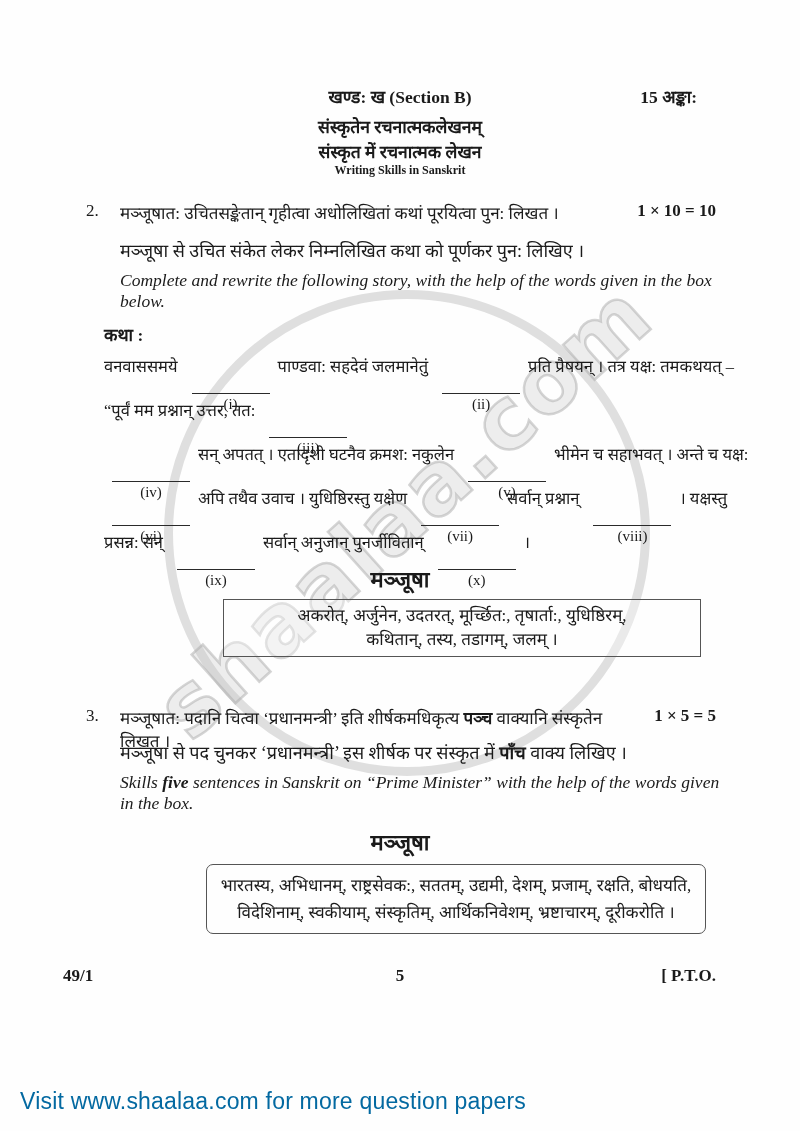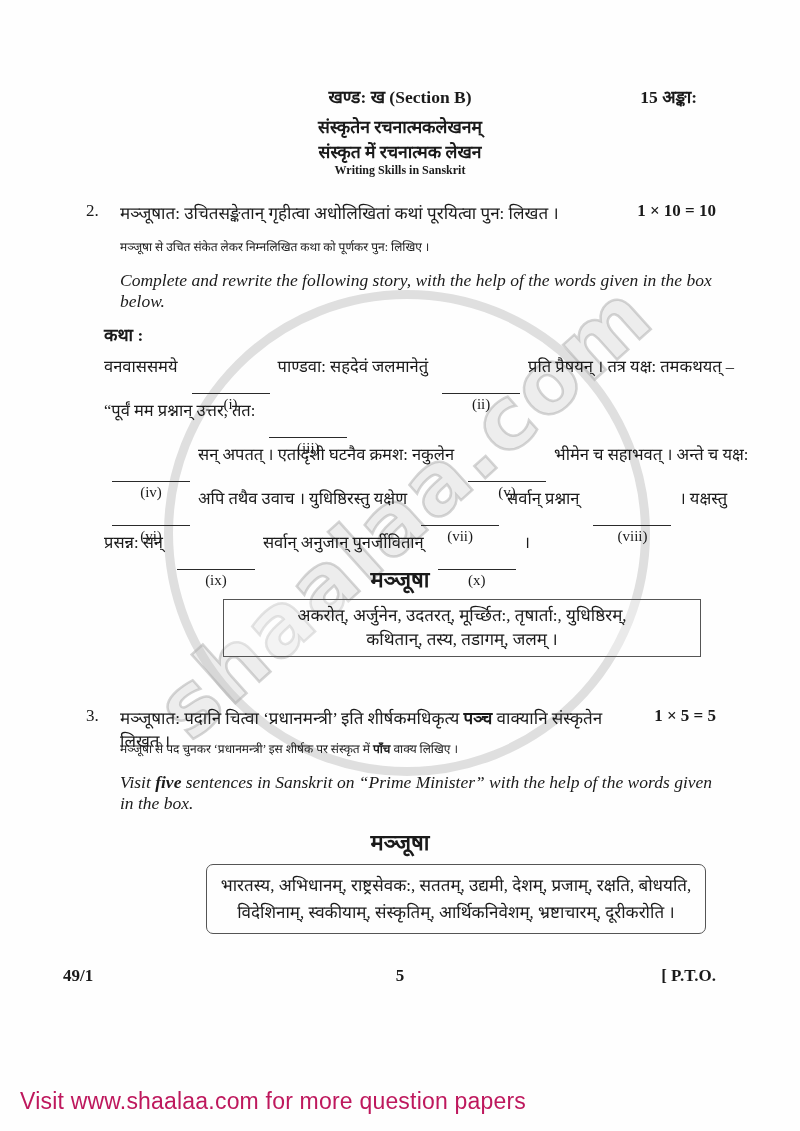--- a/index.html
+++ b/index.html
@@ -37,21 +37,21 @@
   .h3{top:139px;}
   .h4{top:163px;font-size:12px;}
   .marks-total{position:absolute;top:84px;right:103px;font-weight:bold;font-size:17.5px;}
   
   .qrow{position:absolute;left:86px;right:84px;display:flex;align-items:flex-start;font-size:17px;}
   .qrow .qnum{width:34px;flex:0 0 34px;}
   .qrow .qtext{flex:1;padding-right:10px;}
   .qrow .qmarks{font-weight:bold;white-space:nowrap;}
   .q2row{top:201px;}
   .q3row{top:706px;}
-  .hindi-line{position:absolute;left:120px;right:96px;font-size:12px;}
+  .hindi-line{position:absolute;left:120px;right:96px;font-size:18px;}
   .q2hindi{top:238px;}
   .q3hindi{top:740px;}
   .eng-para{position:absolute;left:120px;width:600px;font-size:17.5px;line-height:21px;font-style:italic;}
   .q2eng{top:270px;}
   .q3eng{top:772px;}
   .bold{font-weight:bold;}
   
   .story-label{position:absolute;top:322px;left:104px;font-weight:bold;font-size:17.5px;}
   .story{position:absolute;top:352px;left:104px;width:616px;font-size:16.5px;}
   .story-line{height:44px;line-height:30px;white-space:nowrap;}
@@ -74,21 +74,21 @@
   .mj2-box{top:864px;left:166px;width:486px;padding:7px 6px;line-height:27px;border-radius:7px;}
   
   .footer{position:absolute;top:966px;left:0;width:100%;font-weight:bold;font-size:17px;}
   .f-left{position:absolute;left:63px;top:0;}
   .f-center{position:absolute;left:0;width:100%;text-align:center;top:0;}
   .f-right{position:absolute;right:84px;top:0;}
   
   .banner{
     position:absolute;top:1088px;left:20px;
     font-family:"Liberation Sans","DejaVu Sans",sans-serif;
-    font-size:23px;color:#be185d;letter-spacing:0.2px;
+    font-size:23px;color:#0369a1;letter-spacing:0.2px;
   }
 </style>
 </head>
 <body>
 
 <div class="page">
 
   <div class="wm-circle"></div>
   <div class="wm-text">shaalaa.com</div>
 
@@ -152,21 +152,21 @@
       <div>अकरोत्, अर्जुनेन, उदतरत्, मूर्च्छित:, तृषार्ता:, युधिष्ठिरम्,</div>
       <div>कथितान्, तस्य, तडागम्, जलम् ।</div>
     </div>
 
     <div class="qrow q3row">
       <span class="qnum">3.</span>
       <span class="qtext"><span>मञ्जूषात: पदानि चित्वा ‘प्रधानमन्त्री’ इति शीर्षकमधिकृत्य </span><span class="bold">पञ्च</span><span> वाक्यानि संस्कृतेन लिखत ।</span></span>
       <span class="qmarks">1 × 5 = 5</span>
     </div>
     <div class="hindi-line q3hindi"><span>मञ्जूषा से पद चुनकर ‘प्रधानमन्त्री’ इस शीर्षक पर संस्कृत में </span><span class="bold">पाँच</span><span> वाक्य लिखिए ।</span></div>
-    <div class="eng-para q3eng"><span>Visit </span><span class="bold">five</span><span> sentences in Sanskrit on “Prime Minister” with the help of the words given in the box.</span></div>
+    <div class="eng-para q3eng"><span>Skills </span><span class="bold">five</span><span> sentences in Sanskrit on “Prime Minister” with the help of the words given in the box.</span></div>
 
     <div class="mj-title mj2-title">मञ्जूषा</div>
     <div class="mj-box mj2-box">
       <div>भारतस्य, अभिधानम्, राष्ट्रसेवक:, सततम्, उद्यमी, देशम्, प्रजाम्, रक्षति, बोधयति,</div>
       <div>विदेशिनाम्, स्वकीयाम्, संस्कृतिम्, आर्थिकनिवेशम्, भ्रष्टाचारम्, दूरीकरोति ।</div>
     </div>
 
     <div class="footer">
       <span class="f-left">49/1</span>
       <span class="f-center">5</span>

